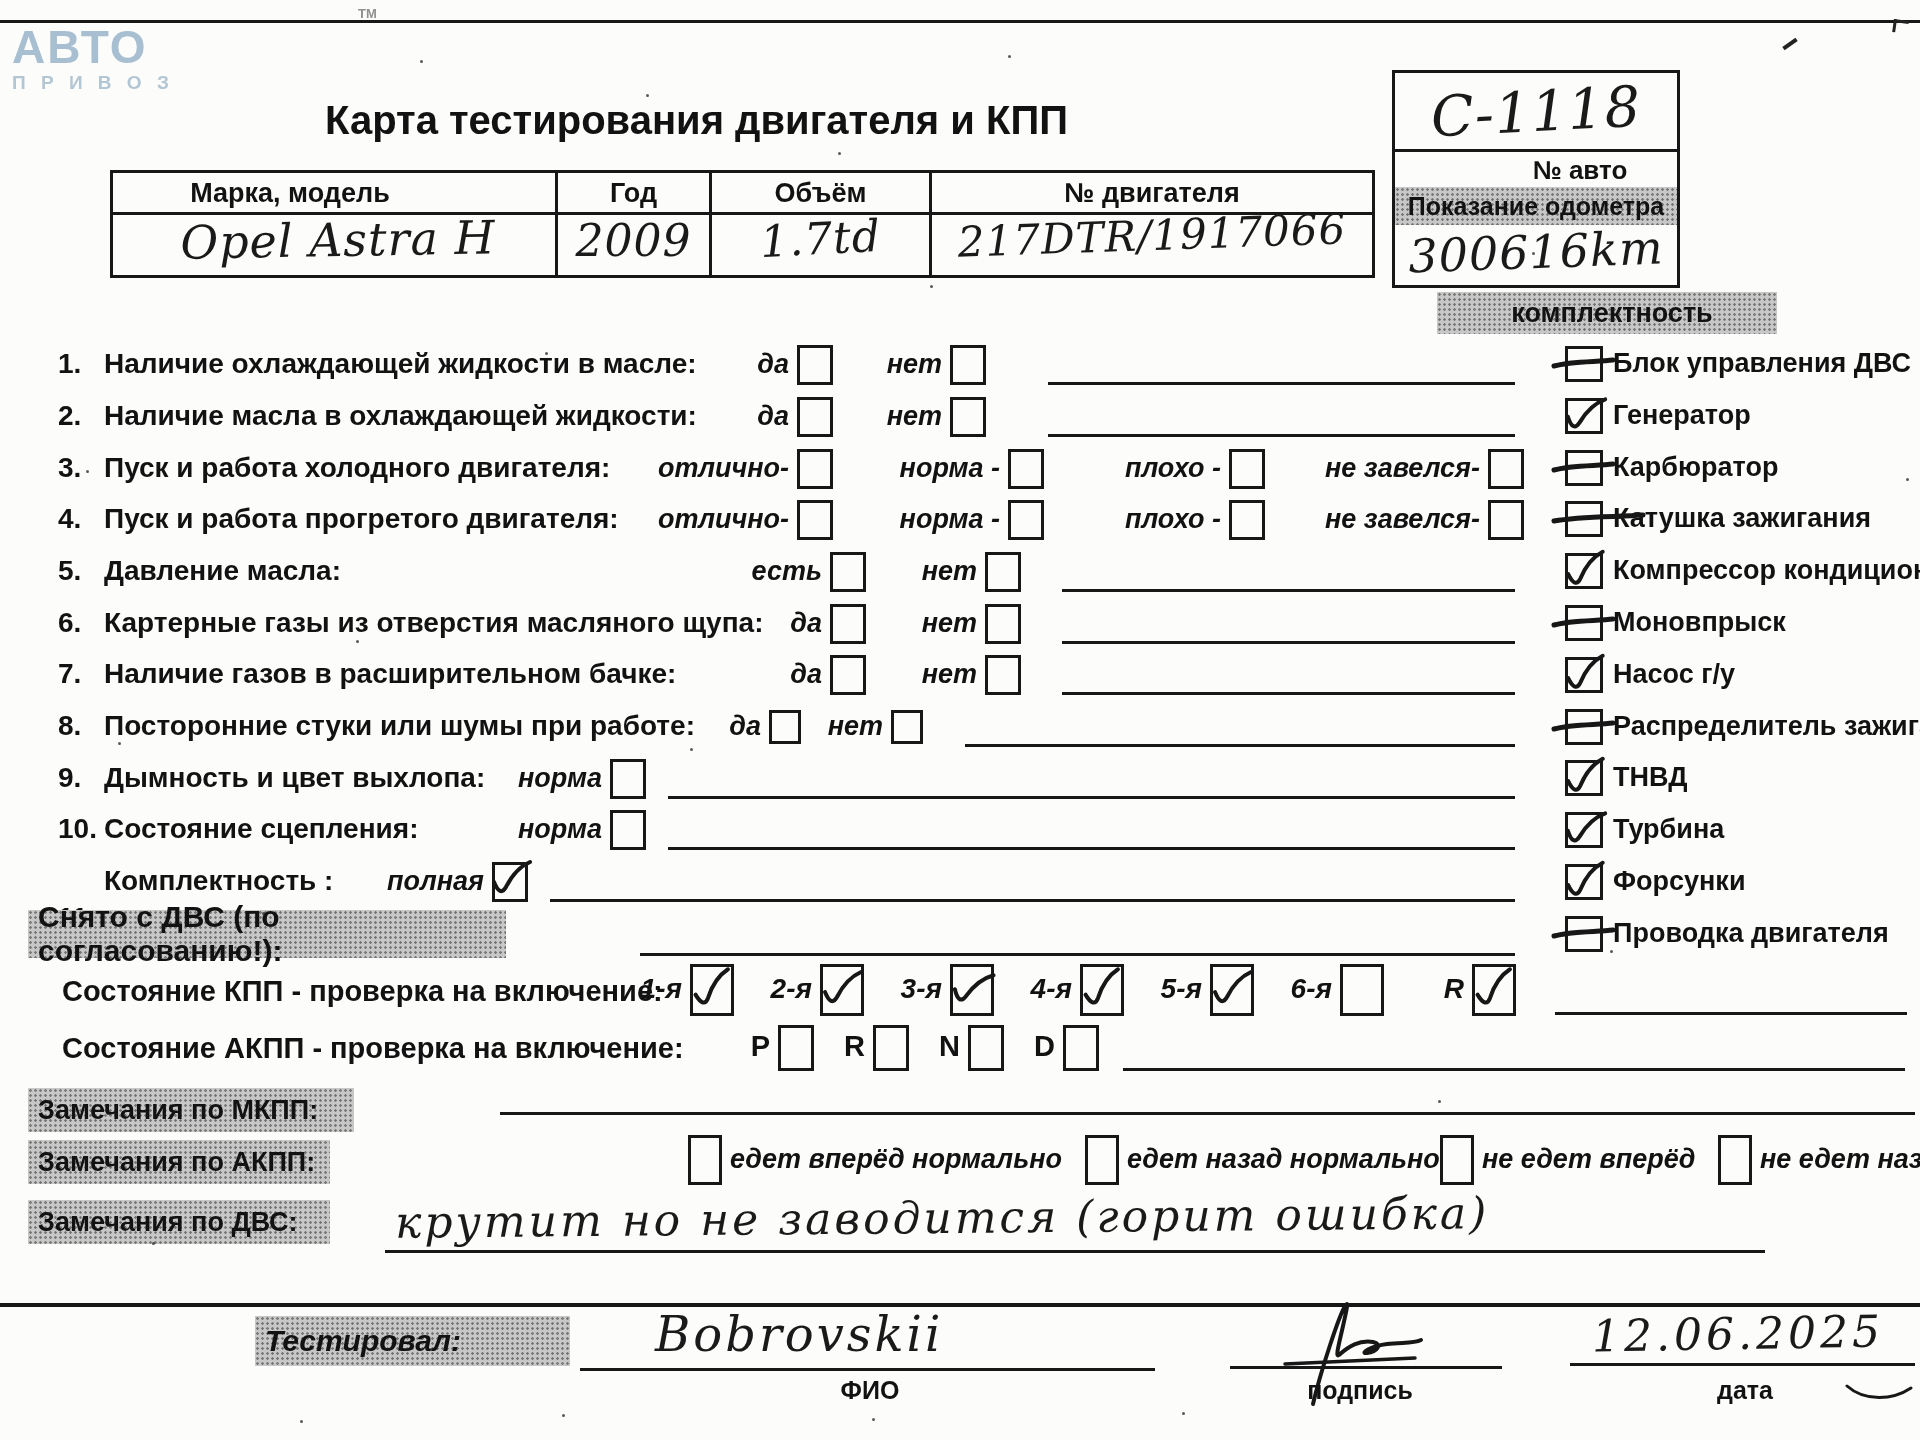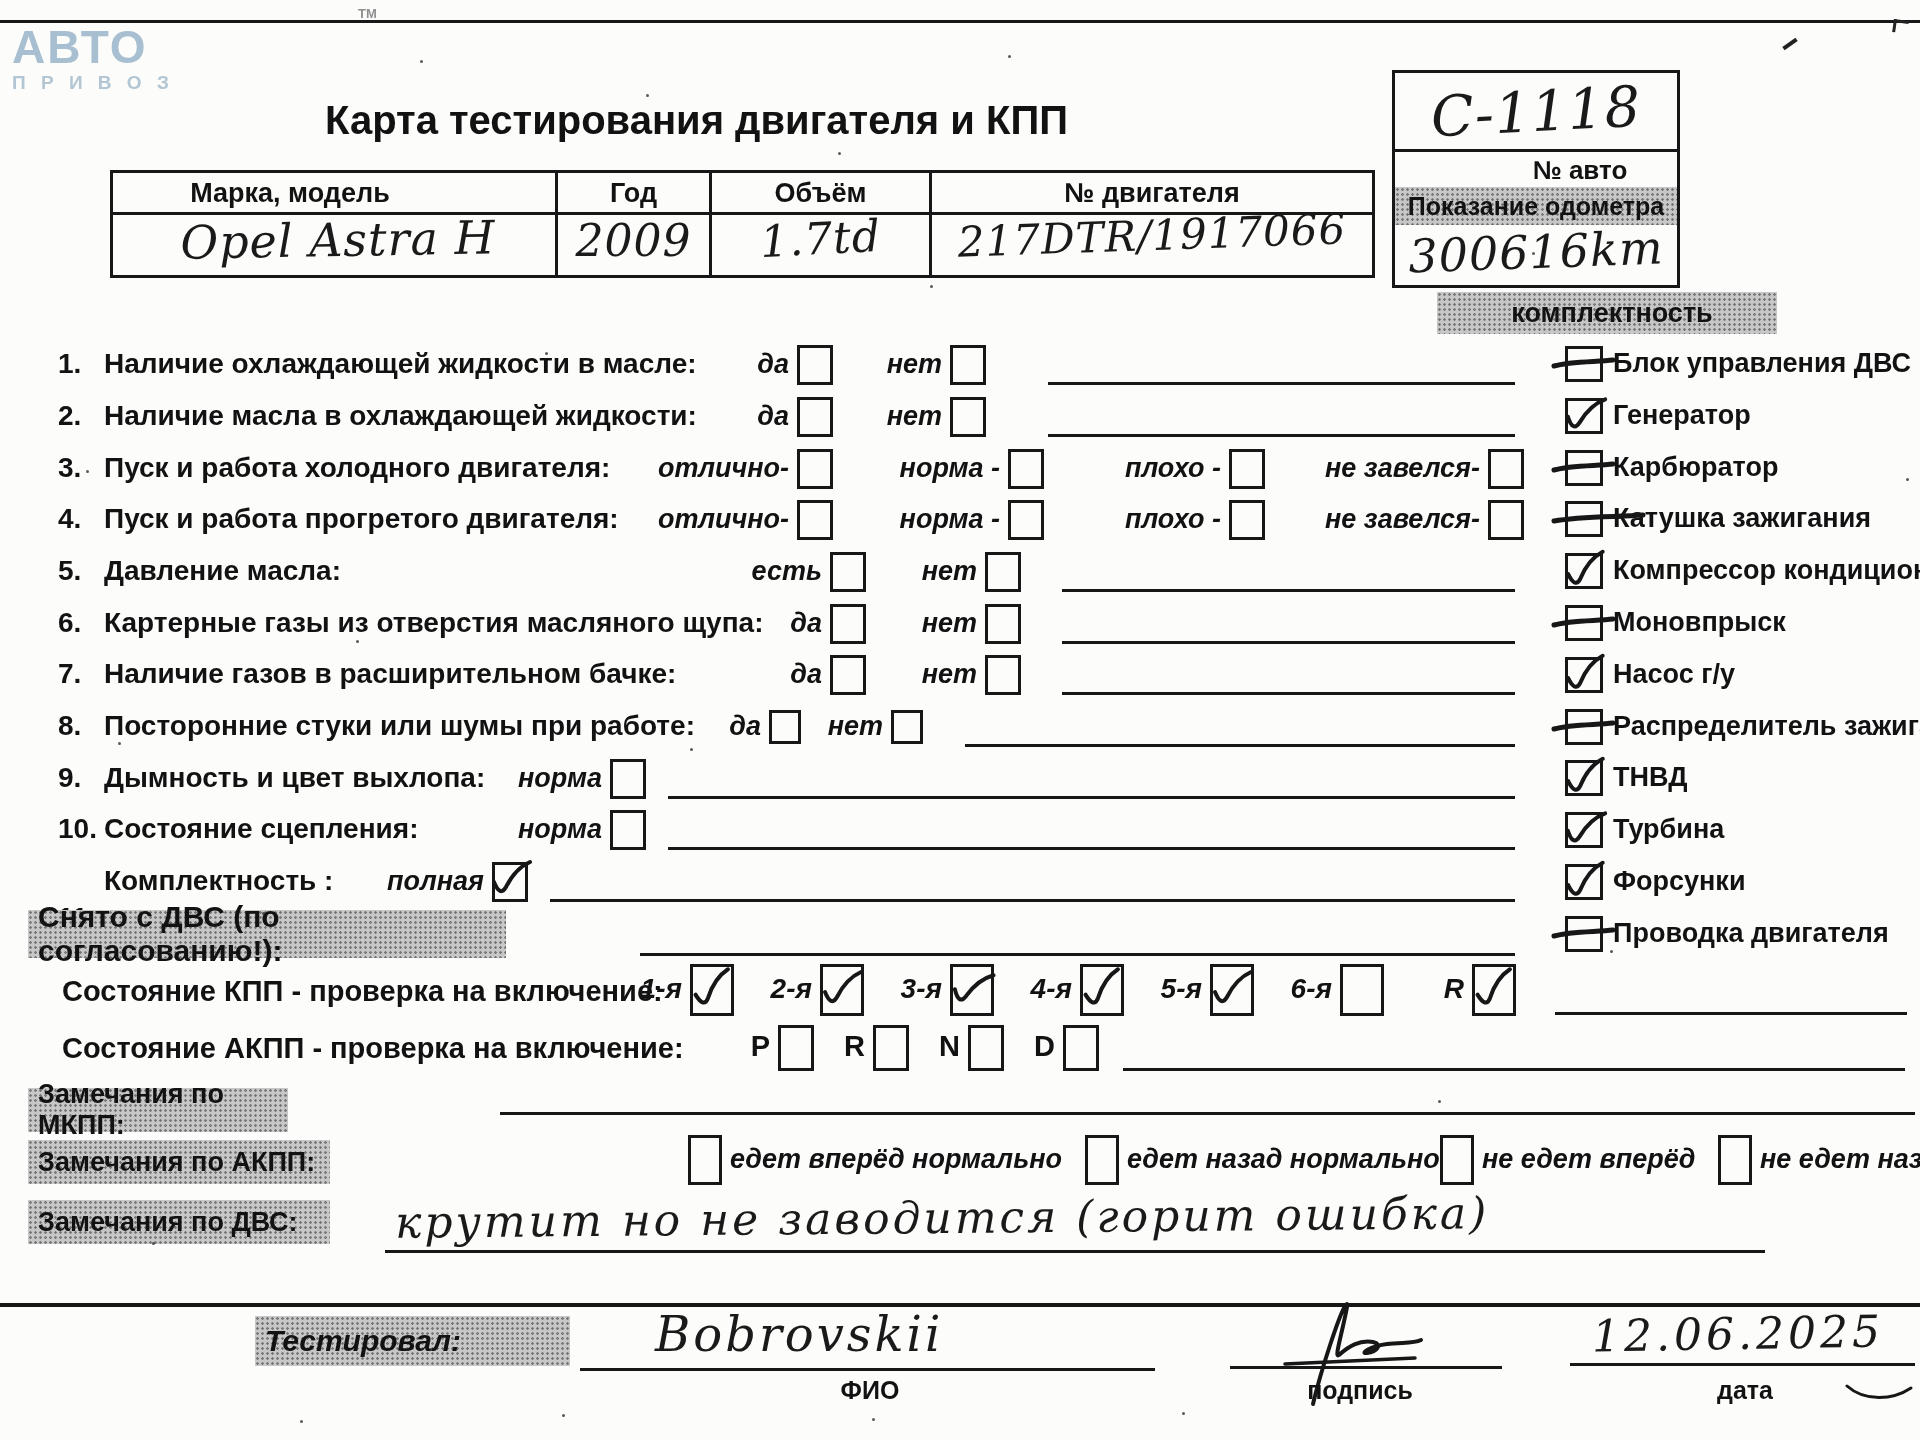--- a/index.html
+++ b/index.html
@@ -195,21 +195,21 @@
       <div class="cbox" style="left:778px;top:1025px;width:36px;height:46px;"></div>
       <div class="abs print" style="right:1055px;top:1030px;font-size:29px;">R</div>
       <div class="cbox" style="left:873px;top:1025px;width:36px;height:46px;"></div>
       <div class="abs print" style="right:960px;top:1030px;font-size:29px;">N</div>
       <div class="cbox" style="left:968px;top:1025px;width:36px;height:46px;"></div>
       <div class="abs print" style="right:865px;top:1030px;font-size:29px;">D</div>
       <div class="cbox" style="left:1063px;top:1025px;width:36px;height:46px;"></div>
     </div>
   <div class="hline" style="left:1123px;top:1068px;width:782px;"></div>
 
-  <div class="abs halftone print bar-text" style="left:28px;top:1088px;width:260px;height:44px;font-size:27px;font-weight:800;">Замечания по МКПП:</div>
+  <div class="abs halftone print bar-text" style="left:28px;top:1088px;width:326px;height:44px;font-size:27px;font-weight:800;">Замечания по МКПП:</div>
   <div class="hline" style="left:500px;top:1112px;width:1415px;"></div>
 
   <div class="abs halftone print bar-text" style="left:28px;top:1140px;width:302px;height:44px;font-size:27px;font-weight:800;">Замечания по АКПП:</div>
   <div id="remarks-akpp-options">
       <div class="cbox" style="left:688px;top:1135px;width:34px;height:50px;"></div>
       <div class="abs print ital" style="left:730px;top:1144px;font-size:27px;white-space:nowrap;">едет вперёд нормально</div>
       <div class="cbox" style="left:1085px;top:1135px;width:34px;height:50px;"></div>
       <div class="abs print ital" style="left:1127px;top:1144px;font-size:27px;white-space:nowrap;">едет назад нормально</div>
       <div class="cbox" style="left:1440px;top:1135px;width:34px;height:50px;"></div>
       <div class="abs print ital" style="left:1482px;top:1144px;font-size:27px;white-space:nowrap;">не едет вперёд</div>

